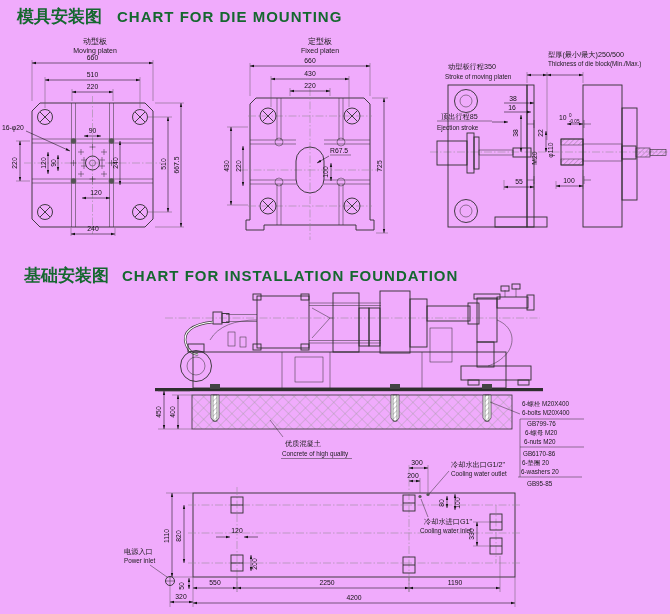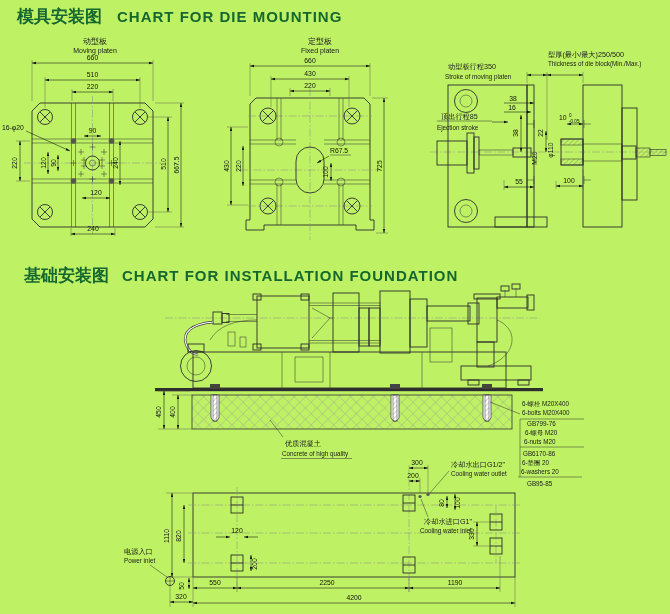--- a/index.html
+++ b/index.html
@@ -1,16 +1,16 @@
 <!DOCTYPE html>
 <html><head>
 <meta charset="utf-8">
 <style>
   html,body{margin:0;padding:0;background:#fff;}
-  .page{position:relative;width:670px;height:614px;background:#bef264;overflow:hidden;
+  .page{position:relative;width:670px;height:614px;background:#f0abfc;overflow:hidden;
         font-family:"Liberation Sans",sans-serif;}
   svg{display:block;}
   
   .t-h1zh{font:bold 17px "Liberation Sans",sans-serif;fill:#15672f;}
   .t-h1en{font:bold 15px "Liberation Sans",sans-serif;fill:#15672f;letter-spacing:1px;}
   .t-lzh{font:8px "Liberation Sans",sans-serif;fill:#1a1a1a;text-anchor:middle;}
   .t-len{font:7px "Liberation Sans",sans-serif;fill:#1a1a1a;text-anchor:middle;}
   .t-azh{font:7.2px "Liberation Sans",sans-serif;fill:#1a1a1a;}
   .t-aen{font:6.3px "Liberation Sans",sans-serif;fill:#1a1a1a;}
   .t-dim{font:6.8px "Liberation Sans",sans-serif;fill:#111;text-anchor:middle;}

